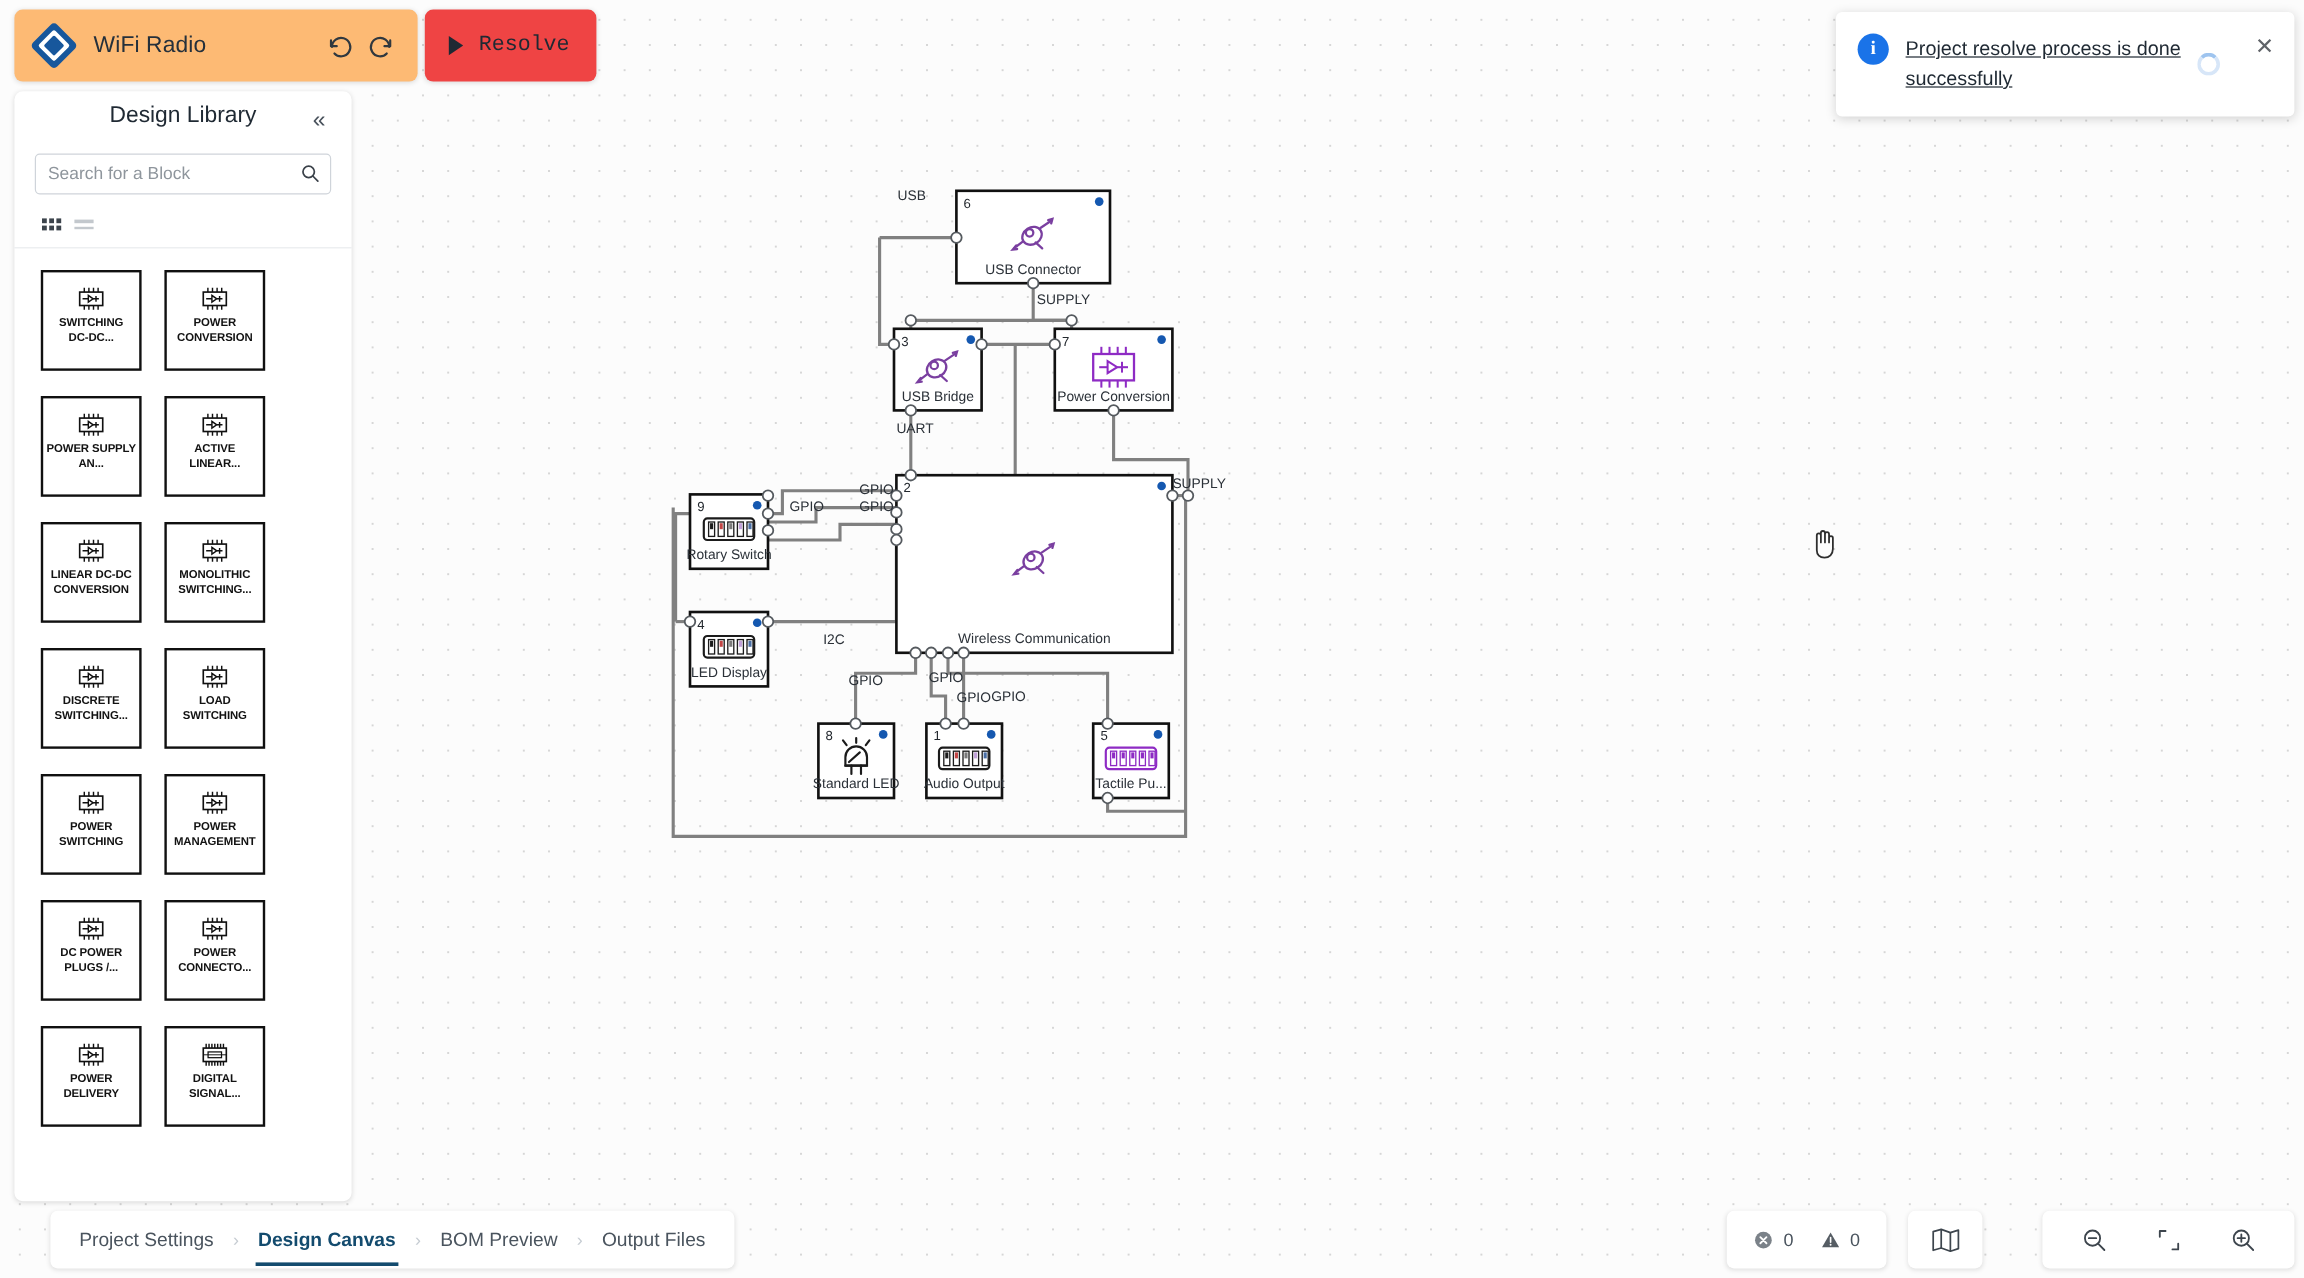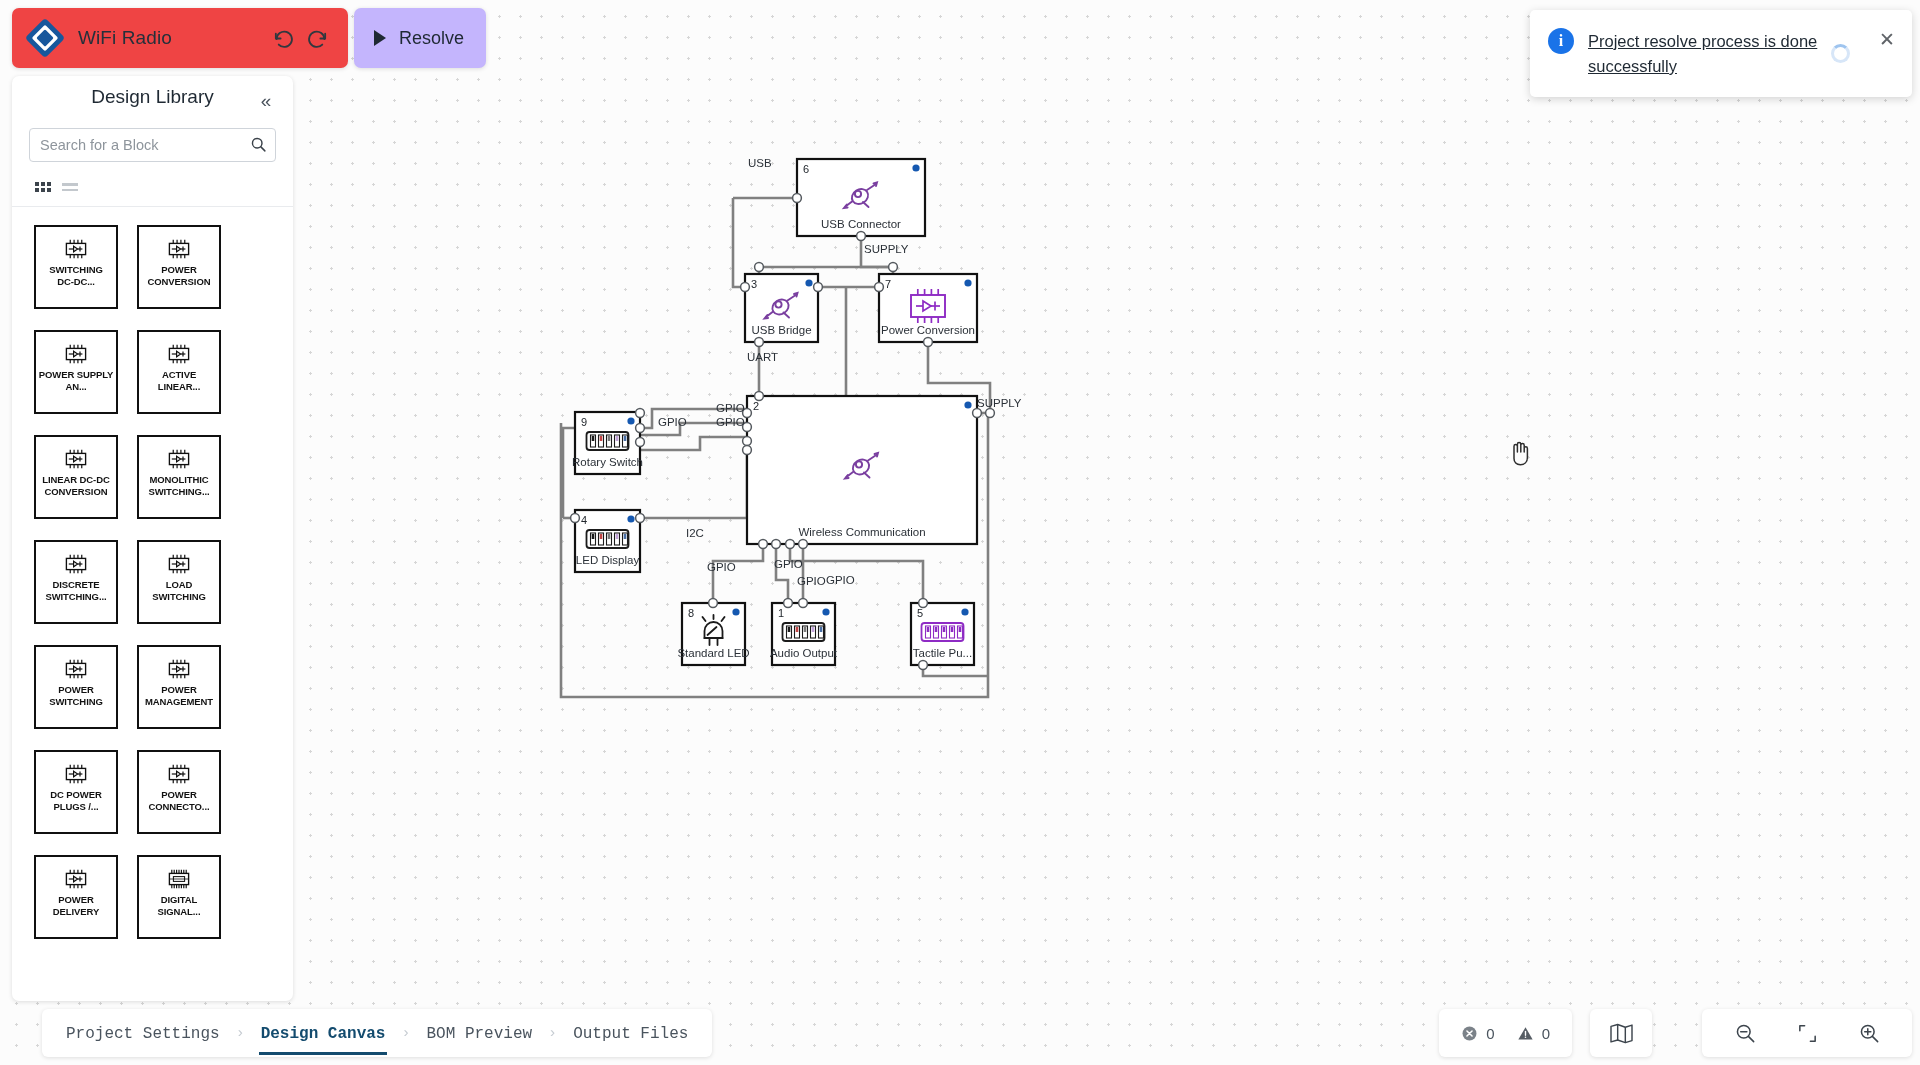--- a/index.html
+++ b/index.html
@@ -16,41 +16,41 @@
     background-color: #fcfcfc;
     background-image: radial-gradient(#d6d6d6 1px, transparent 1.1px);
     background-size: 21px 21px;
     background-position: 6px 6px;
   }
 
   
   #title-bar {
     position: absolute; left: 12px; top: 8px;
     width: 336px; height: 60px;
-    background: #ef4444; border-radius: 7px;
+    background: #fdba74; border-radius: 7px;
     box-shadow: 0 1px 4px rgba(0,0,0,.13);
     display: flex; align-items: center; padding: 0 14px;
   }
   #app-logo { width: 38px; height: 38px; flex: none; }
   #app-title {
     font-size: 19px; color: #25303b; margin-left: 14px; flex: 1;
     letter-spacing: .1px;
   }
   .icon-btn {
     width: 34px; height: 34px; display: flex; align-items: center;
     justify-content: center; cursor: pointer; border-radius: 5px;
   }
 
   
   #resolve-bar {
     position: absolute; left: 354px; top: 8px;
     height: 60px; padding: 0 22px 0 18px;
-    background: #c4b5fd; border-radius: 7px;
+    background: #ef4444; border-radius: 7px;
     box-shadow: 0 1px 4px rgba(0,0,0,.13);
-    display: flex; align-items: center; gap: 11px; cursor: pointer;
+    display: flex; align-items: center; gap: 11px; cursor: pointer; font-family: Liberation Mono, monospace;
   }
   #resolve-bar .lbl { font-size: 18px; color: #1f2933; }
 
   
   #library-panel {
     position: absolute; left: 12px; top: 76px;
     width: 281px; height: 925px;
     background: #fff; border-radius: 7px;
     box-shadow: 0 1px 4px rgba(0,0,0,.13);
     display: flex; flex-direction: column;
@@ -143,21 +143,21 @@
   }
 
   
   #hand-cursor { position: absolute; left: 1508px; top: 440px; }
 
   
   #breadcrumb-bar {
     position: absolute; left: 42px; bottom: 8px;
     height: 48px; background: #fff; border-radius: 6px;
     box-shadow: 0 1px 4px rgba(0,0,0,.12);
-    display: flex; align-items: center; padding: 0 22px; gap: 14px; font-family: Liberation Mono, monospace;
+    display: flex; align-items: center; padding: 0 22px; gap: 14px;
   }
   .crumb {
     font-size: 16px; color: #4a545e; cursor: pointer;
     padding: 13px 2px 12px 2px; position: relative;
   }
   .crumb.active { color: #134b6e; font-weight: bold; }
   .crumb.active::after {
     content: ""; position: absolute; left: 0; right: 0; bottom: 0;
     height: 3px; background: #134b6e;
   }

